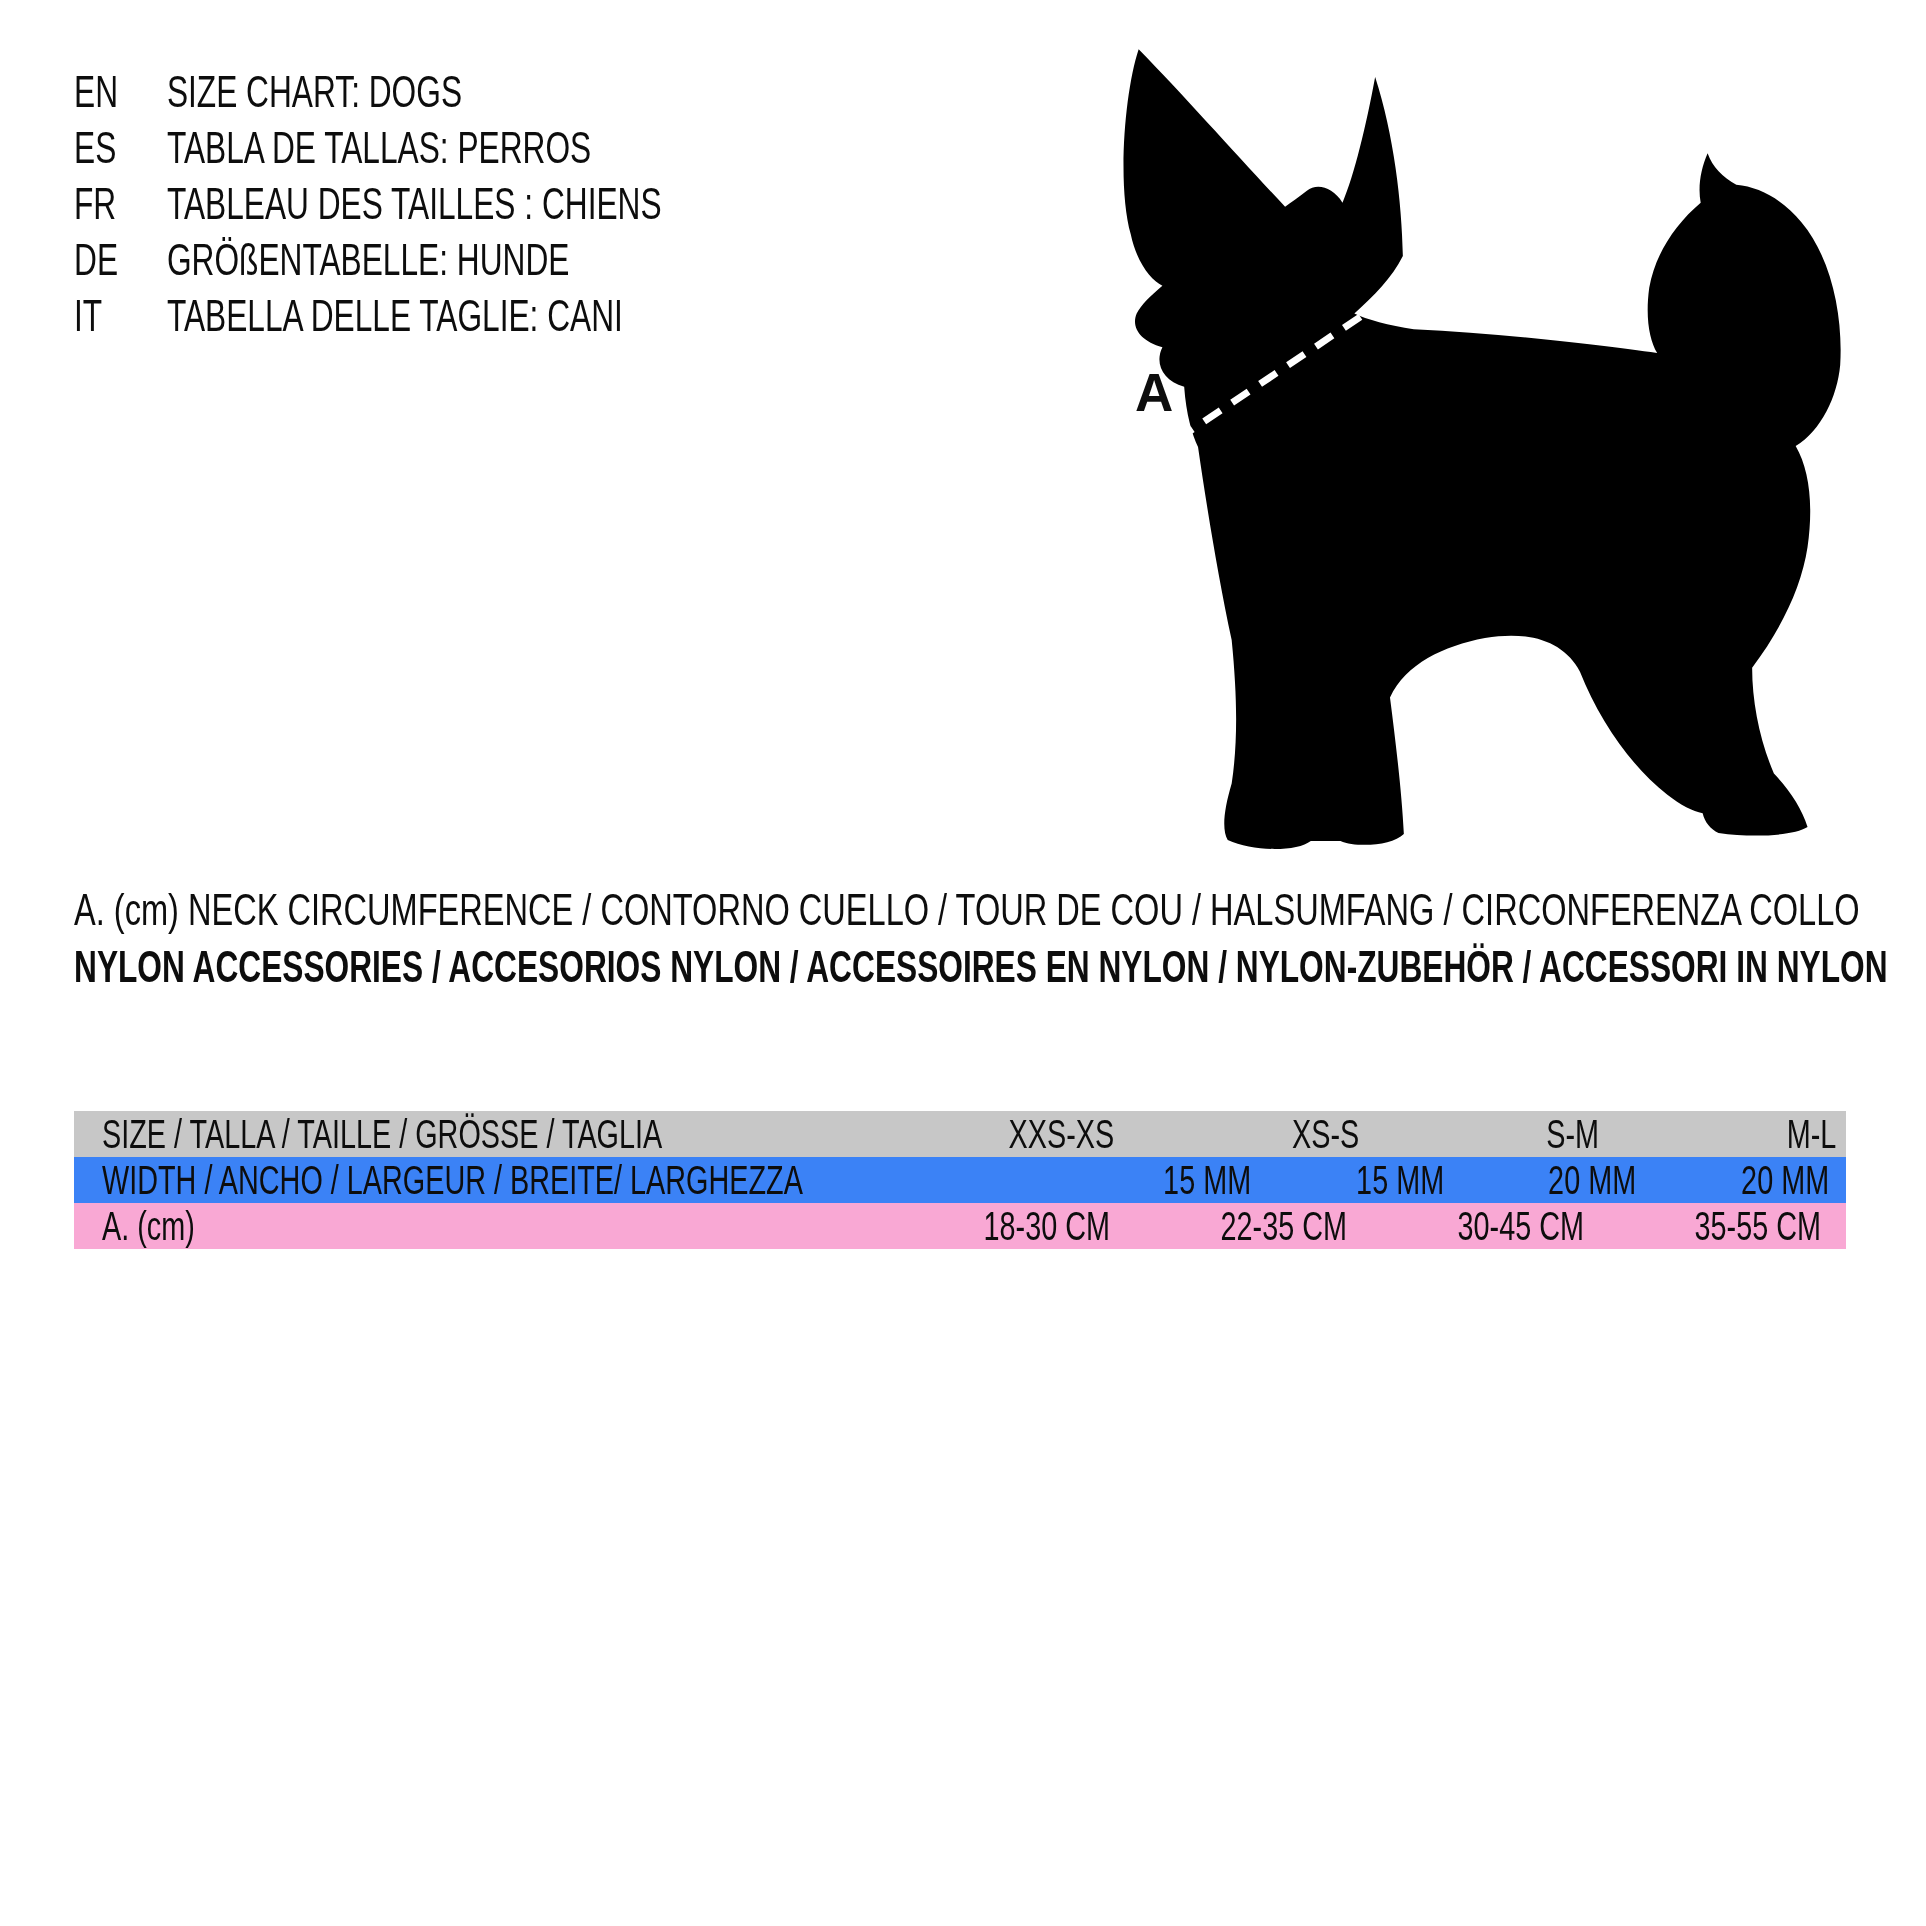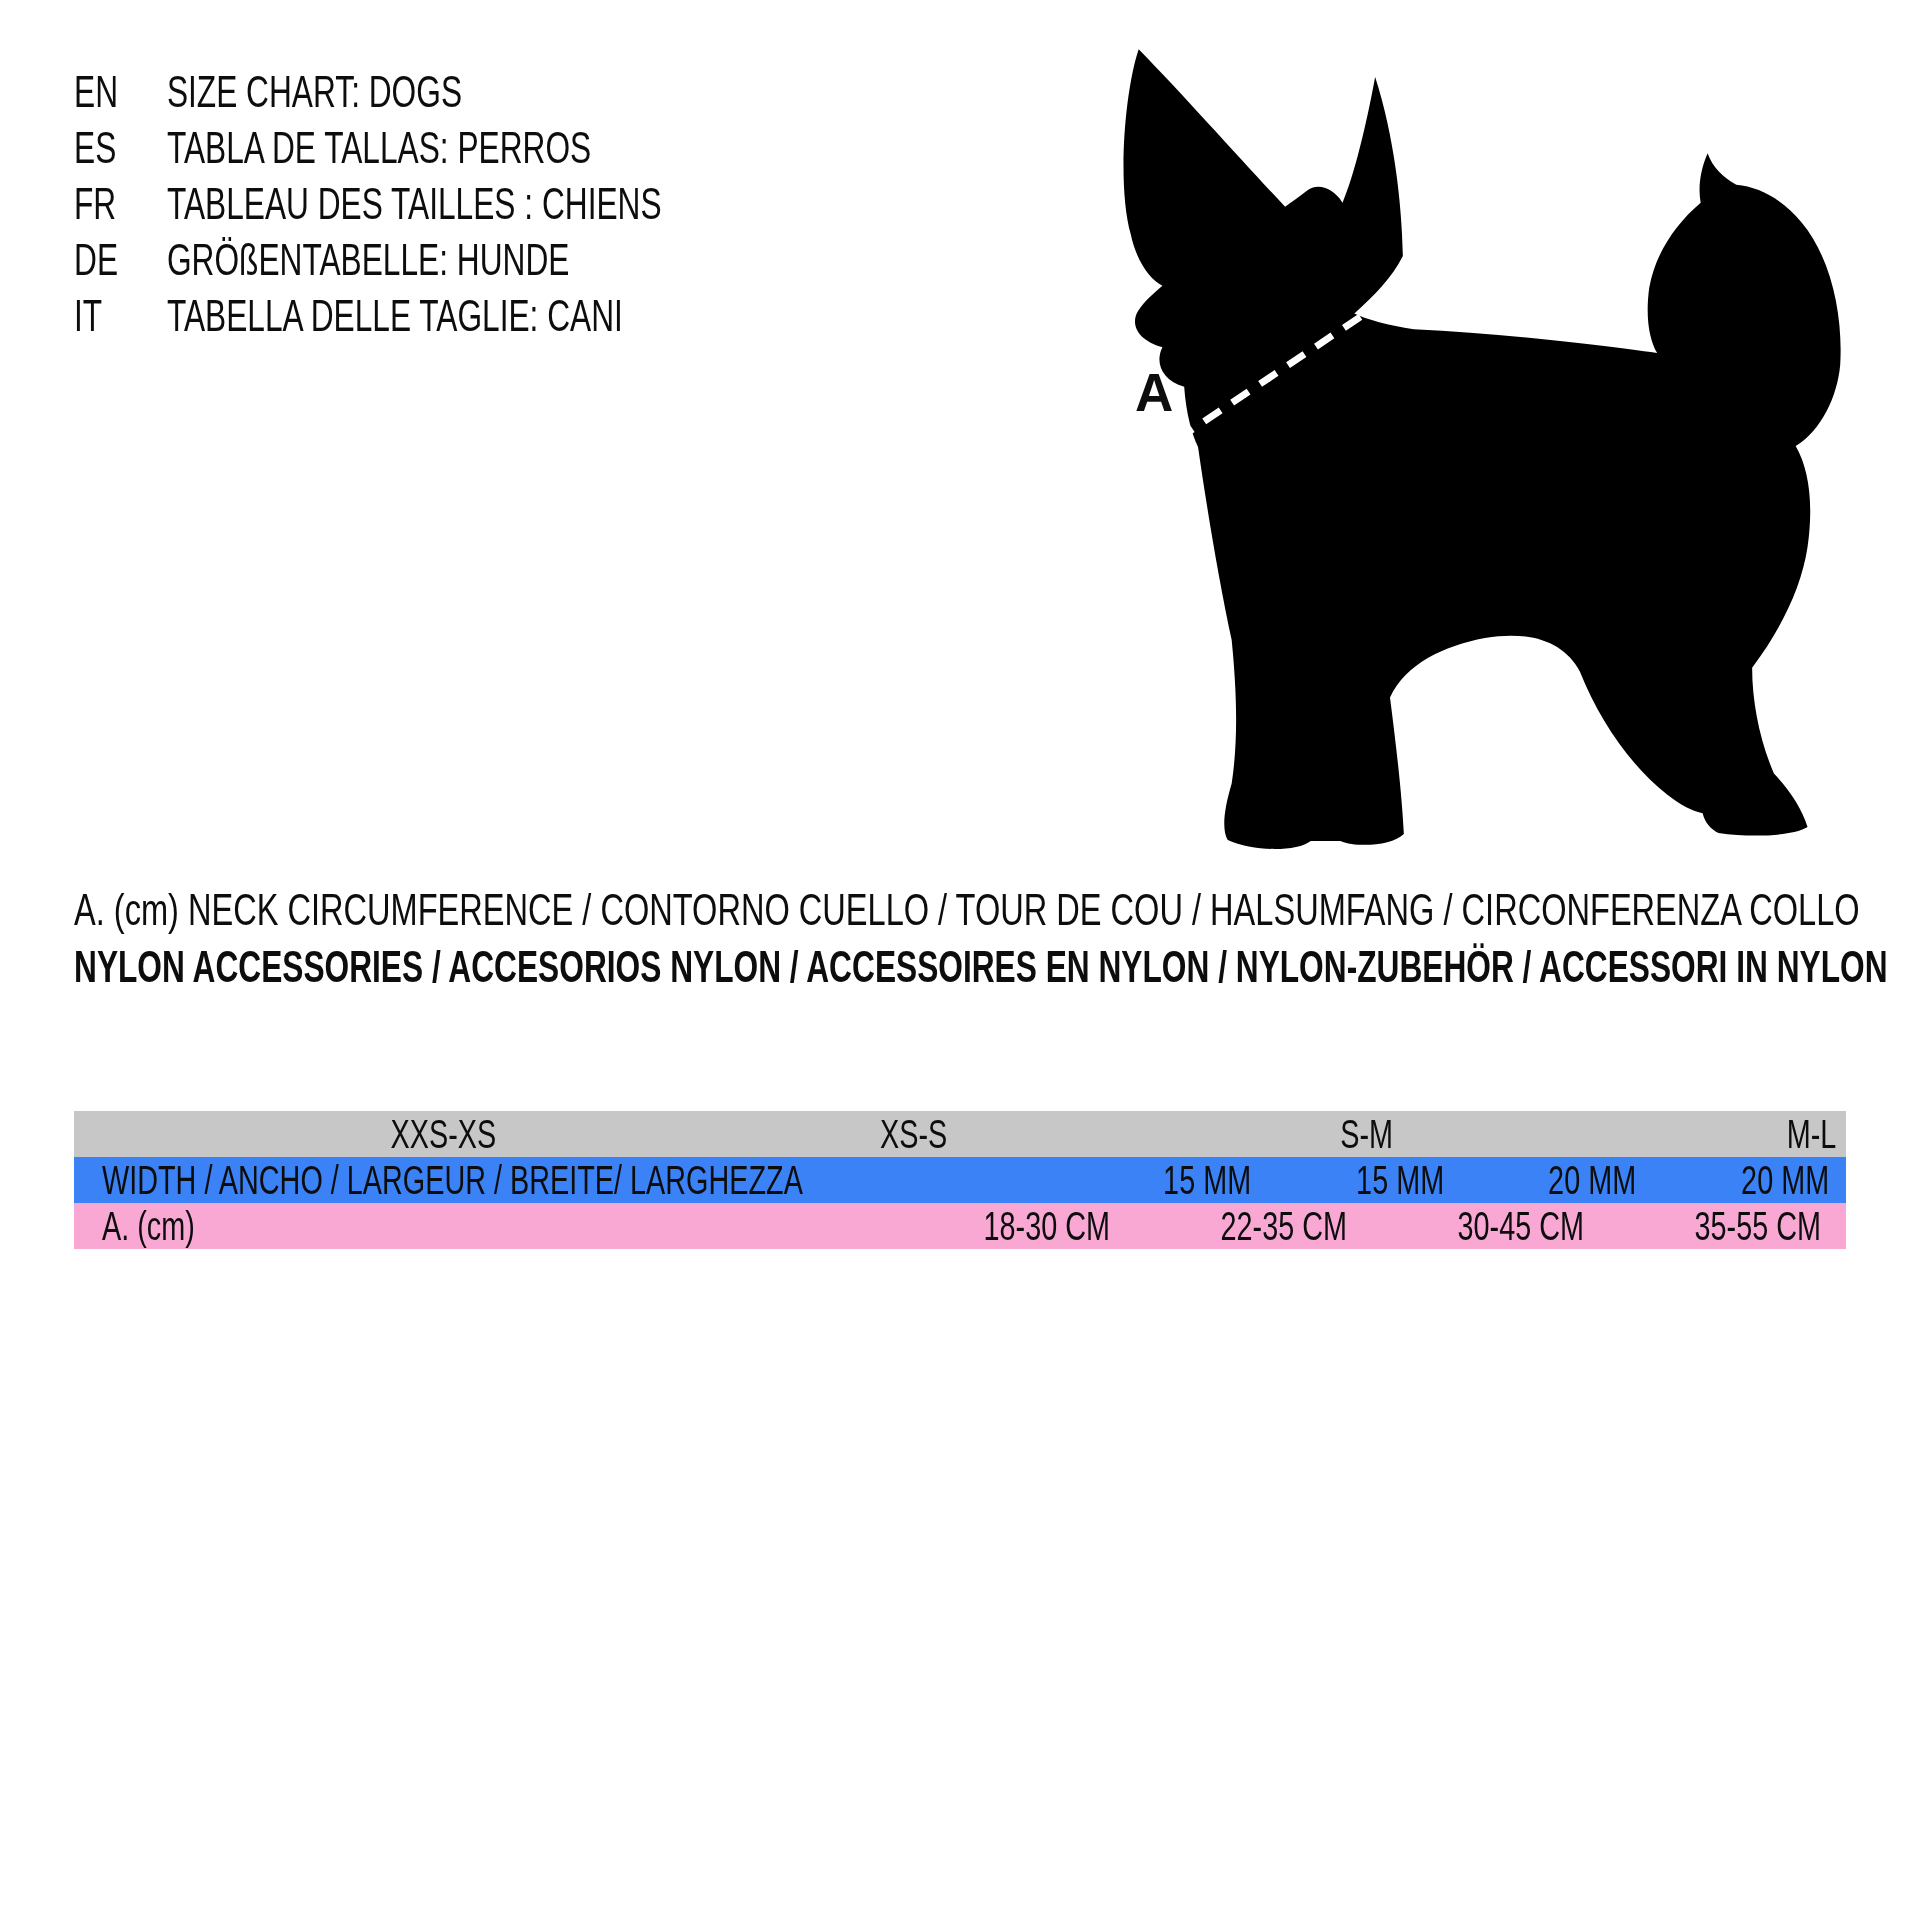--- a/index.html
+++ b/index.html
@@ -112,20 +112,23 @@
   <div class="note-1">
     <span class="cx74">A. (cm) NECK CIRCUMFERENCE / CONTORNO CUELLO / TOUR DE COU / HALSUMFANG / CIRCONFERENZA COLLO</span>
   </div>
   <div class="note-2">
     <span class="cx">NYLON ACCESSORIES / ACCESORIOS NYLON / ACCESSOIRES EN NYLON / NYLON-ZUBEHÖR / ACCESSORI IN NYLON</span>
   </div>
 
   <div class="size-table">
 
     <div class="t-row" style="background-color: rgb(199, 199, 199);">
+      <div class="t-label">
+        <span class="cx">SIZE / TALLA / TAILLE / GRÖSSE / TAGLIA</span>
+      </div>
       <div class="t-cell"><span class="cxc">XXS-XS</span></div>
       <div class="t-cell"><span class="cxc">XS-S</span></div>
       <div class="t-cell"><span class="cxc">S-M</span></div>
       <div class="t-cell"><span class="cxc">M-L</span></div>
     </div>
 
     <div class="t-row" style="background-color: #3b82f6;">
       <div class="t-label">
         <span class="cx">WIDTH / ANCHO / LARGEUR / BREITE/ LARGHEZZA</span>
       </div>

